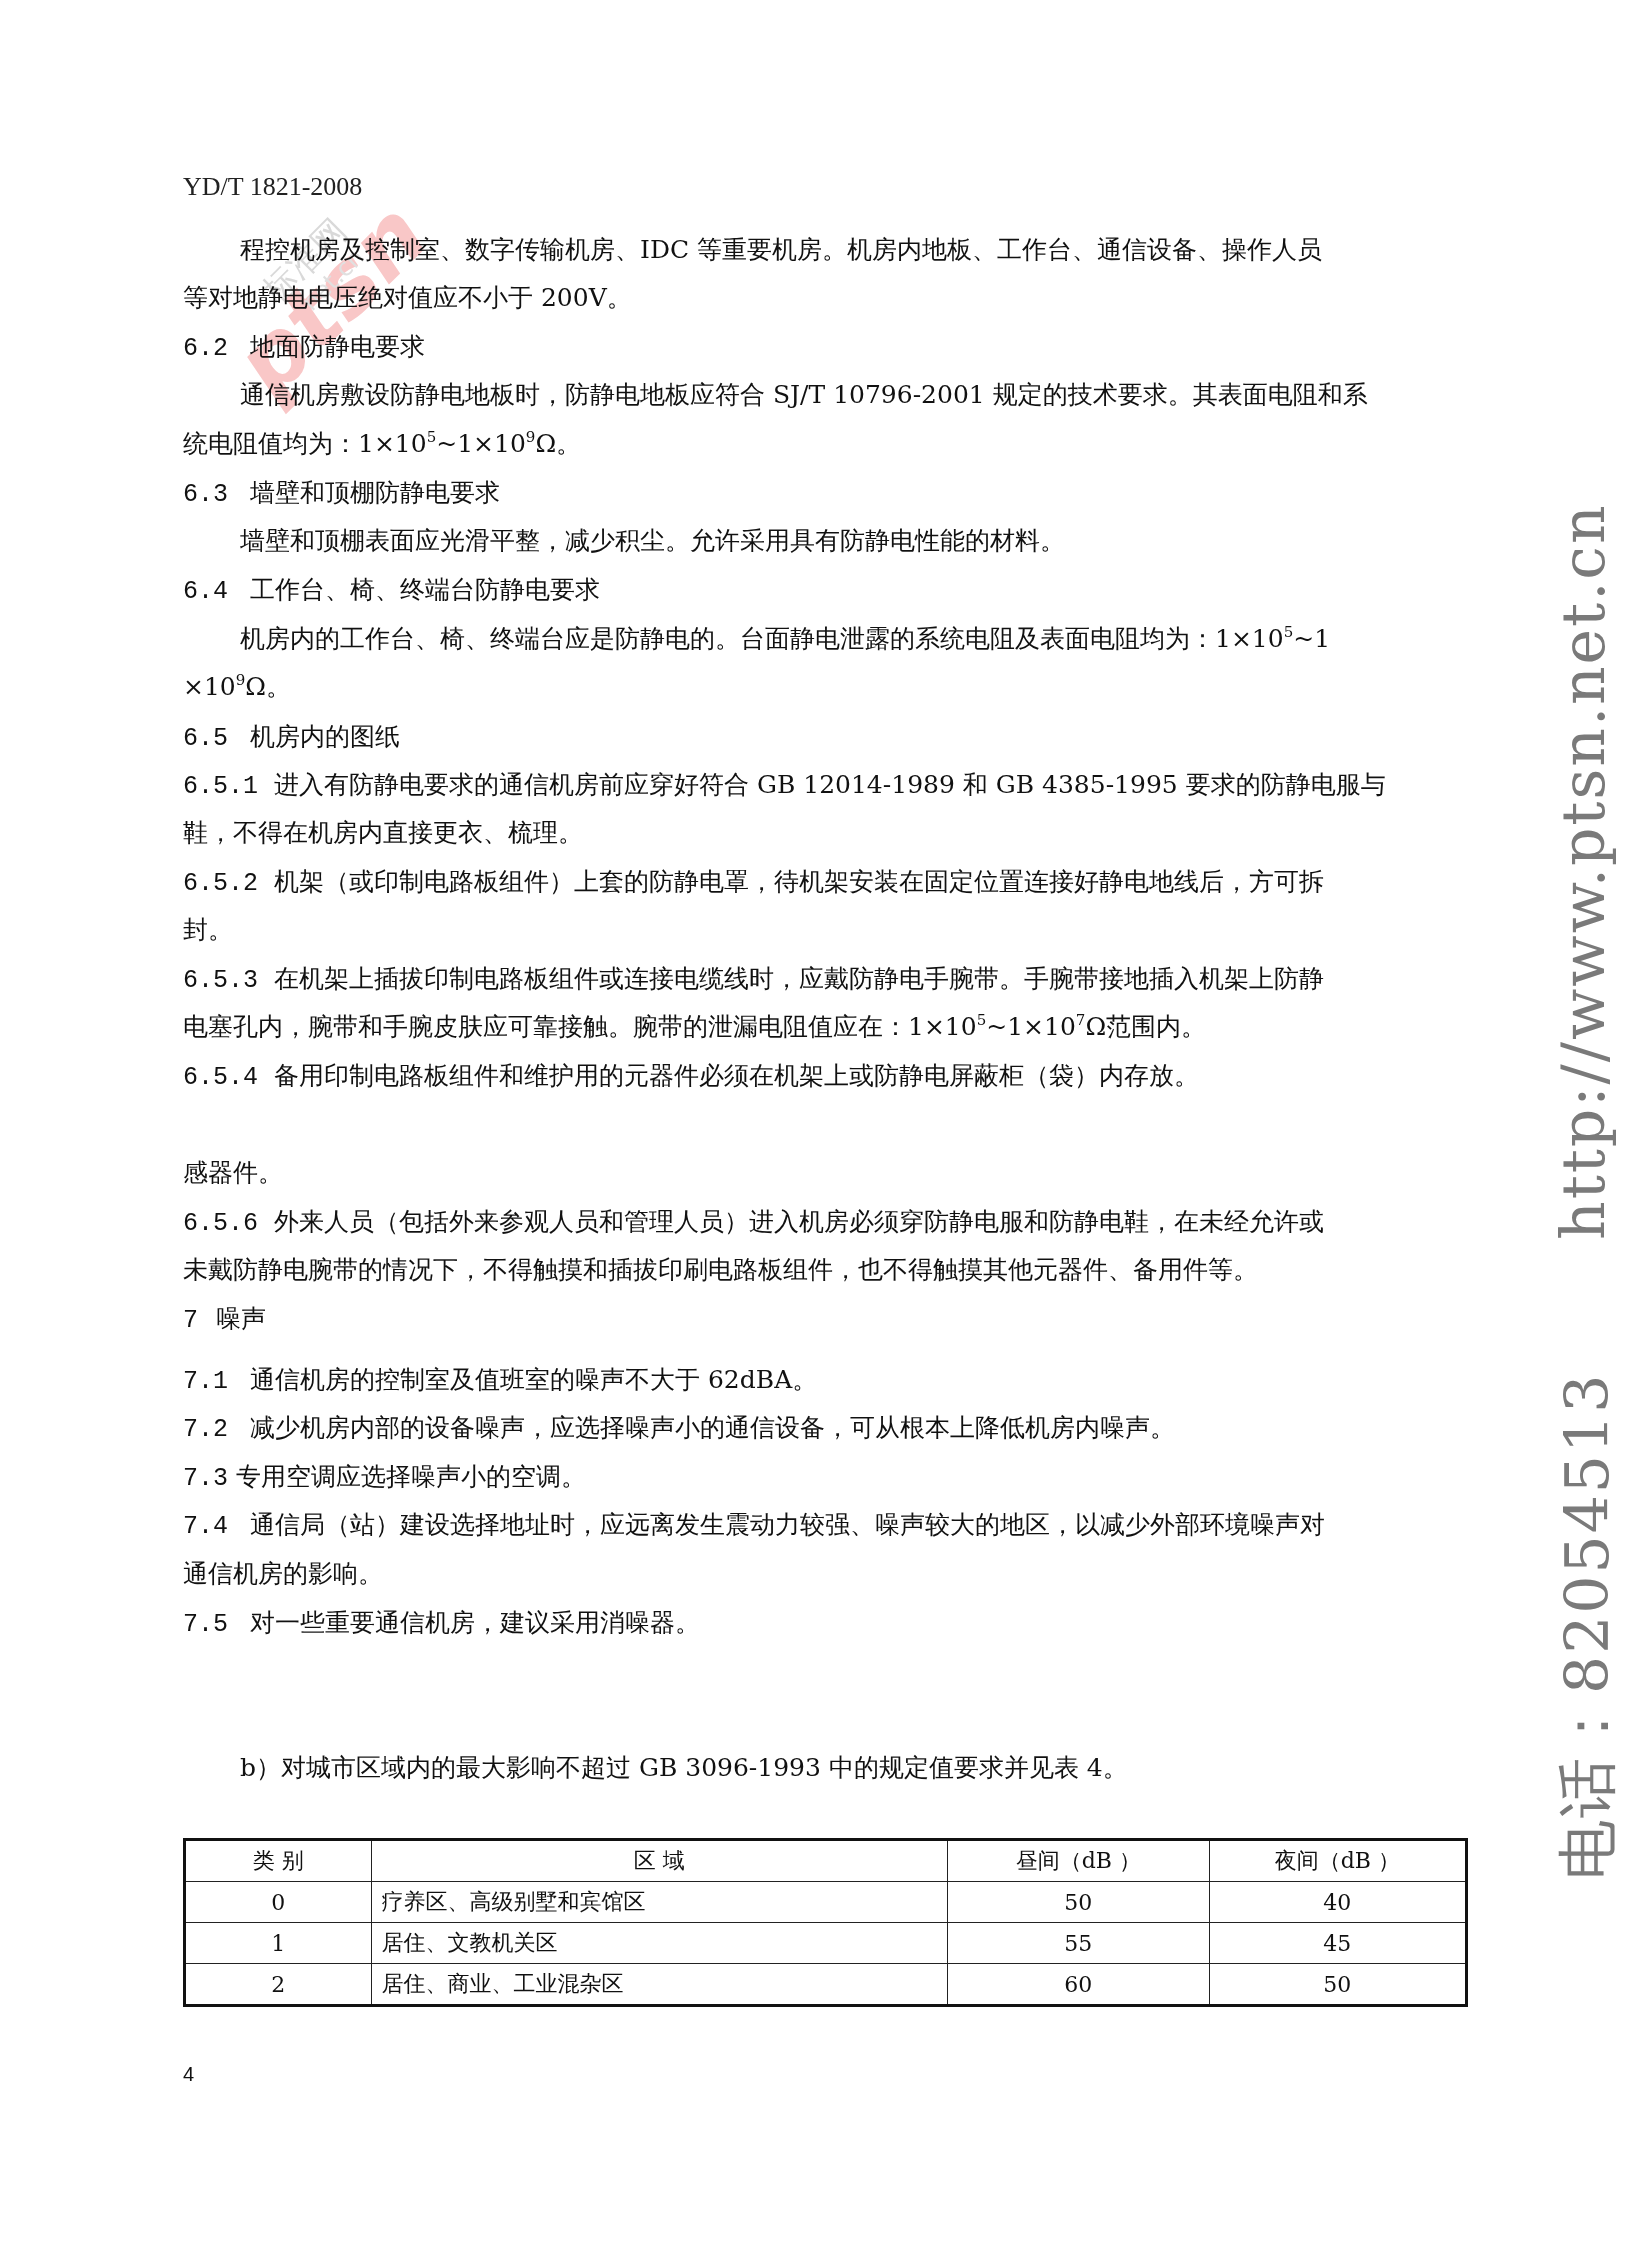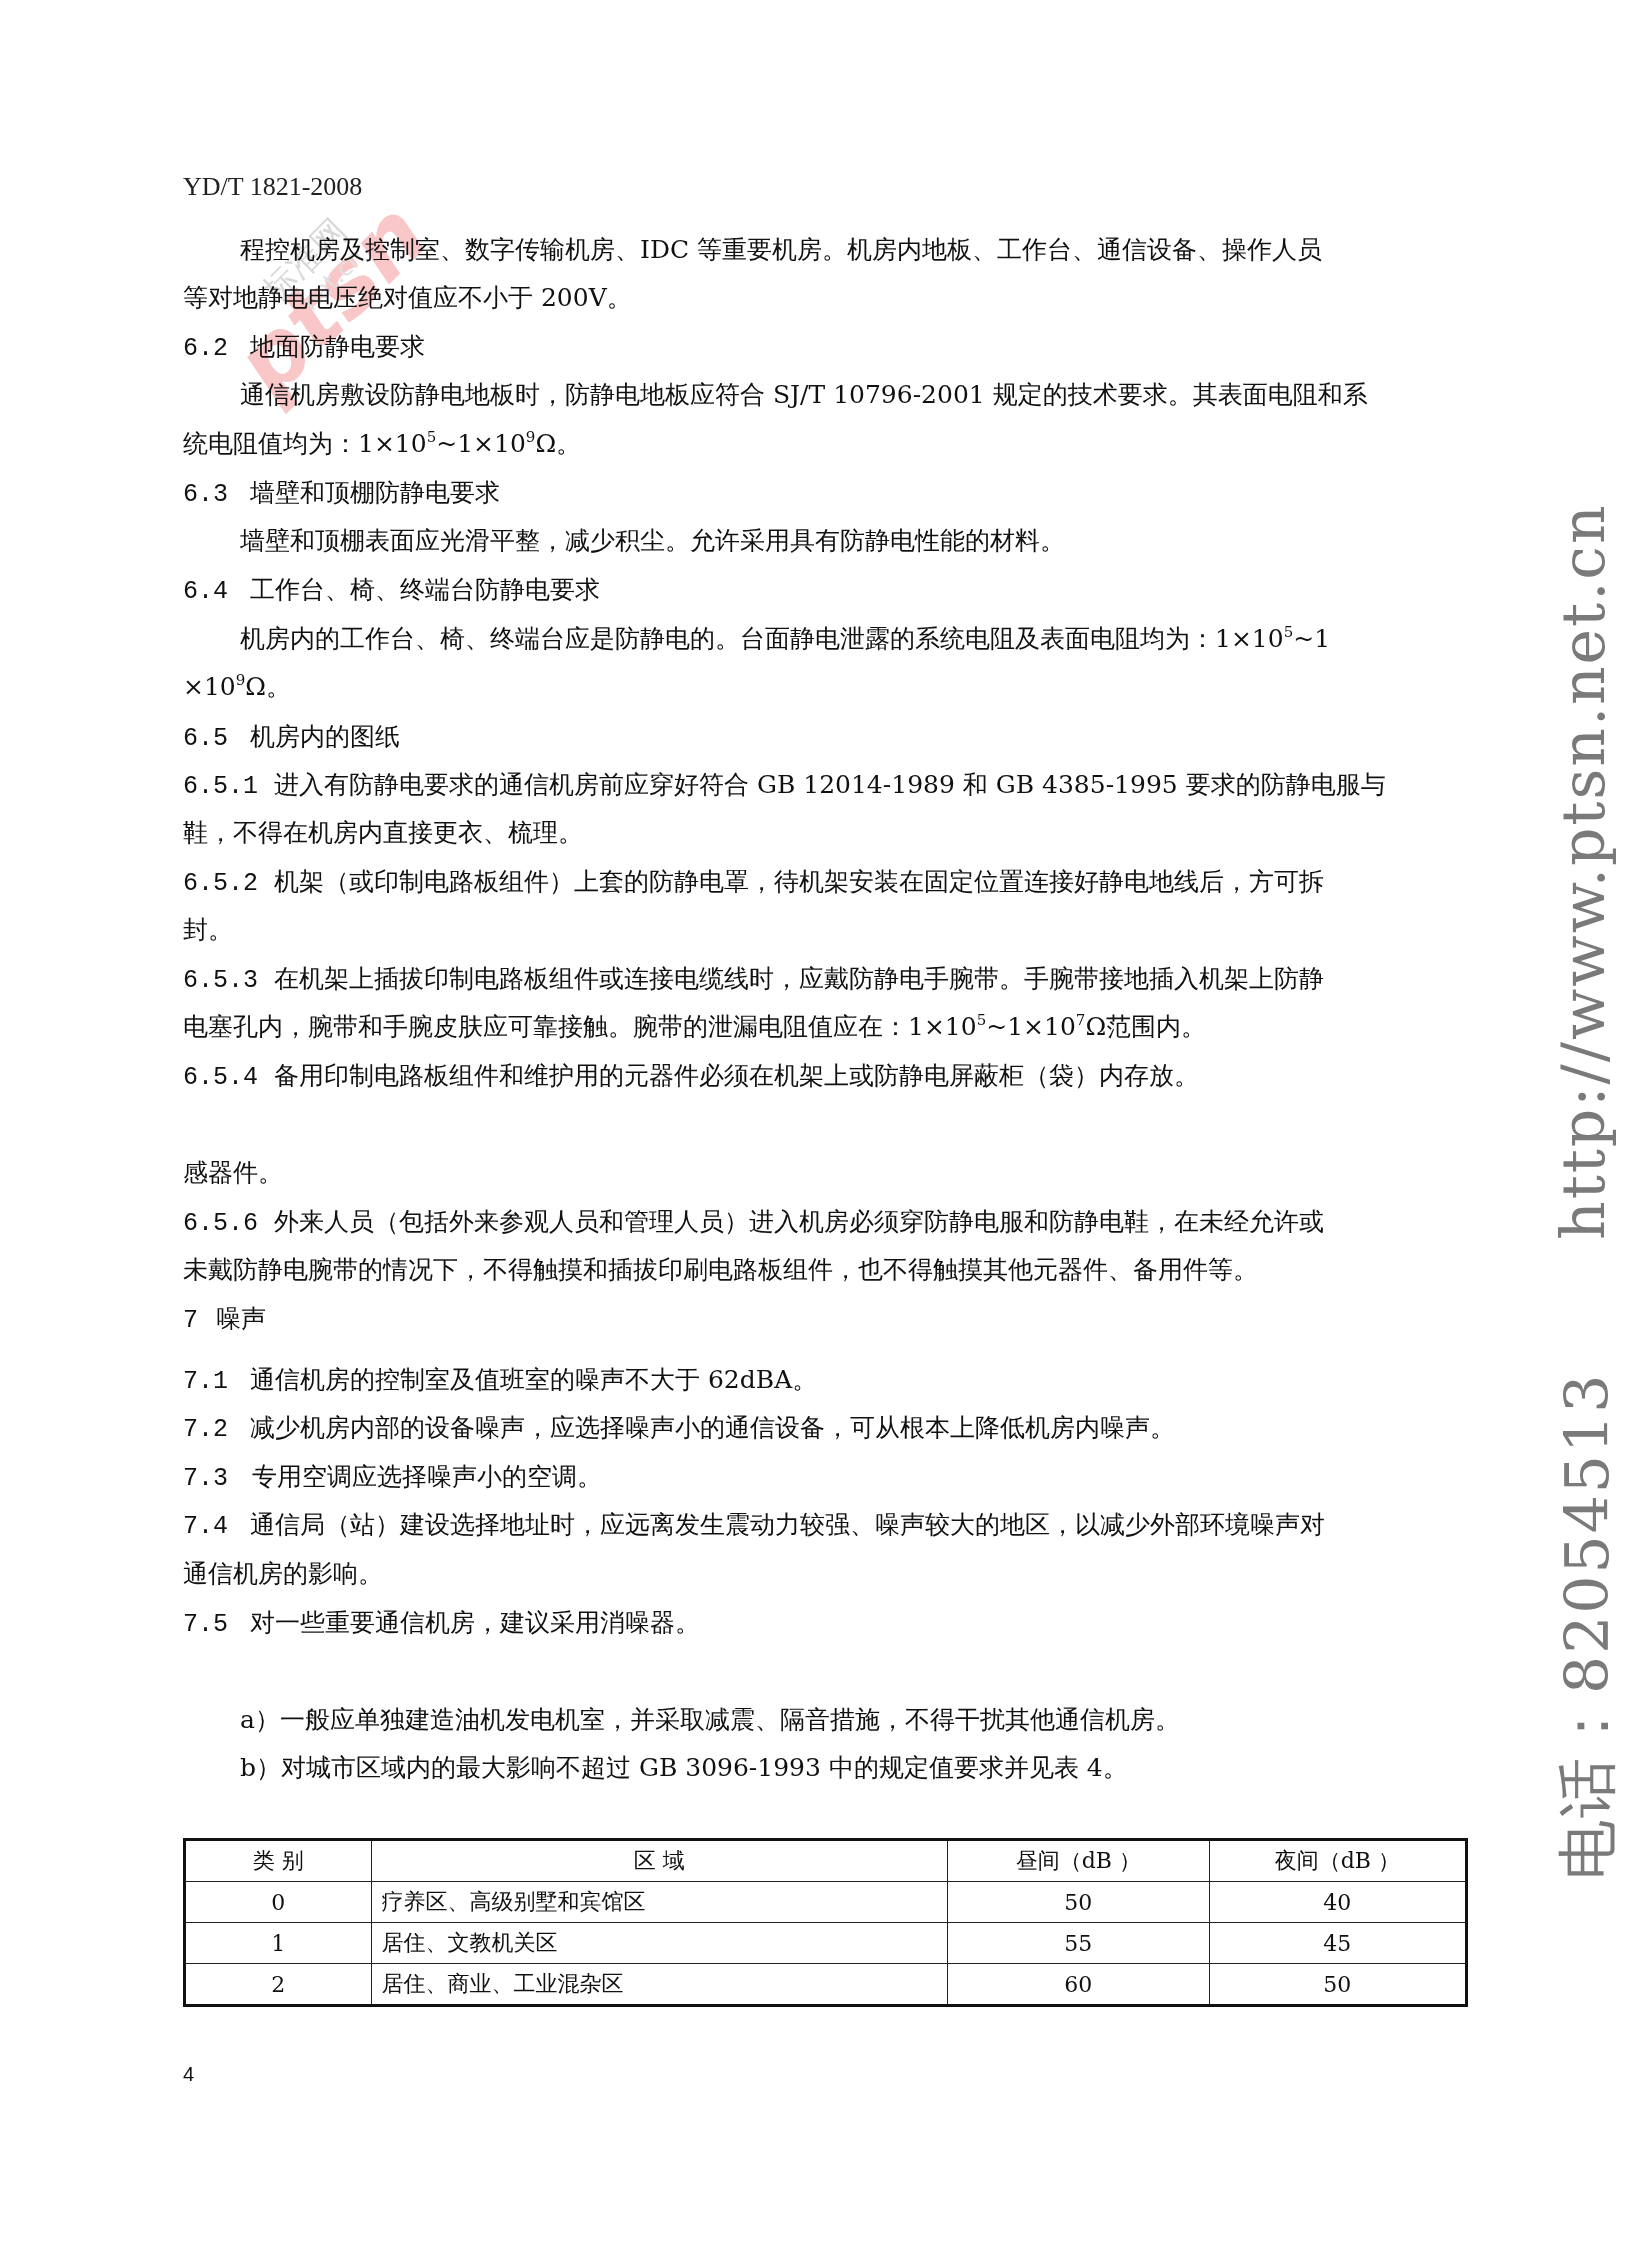--- a/index.html
+++ b/index.html
@@ -107,30 +107,29 @@
     <span class="num" style="margin-right:18px">7</span><span>噪声</span>
   </div>
 
   <div class="line" style="top:1363px">
     <span class="num">7.1</span><span>通信机房的控制室及值班室的噪声不大于 62dBA。</span>
   </div>
   <div class="line" style="top:1411px">
     <span class="num">7.2</span><span>减少机房内部的设备噪声，应选择噪声小的通信设备，可从根本上降低机房内噪声。</span>
   </div>
   <div class="line" style="top:1460px">
-    <span class="num" style="margin-right:24px">7.3</span><span>专用空调应选择噪声小的空调。</span>
+    <span class="num" style="margin-right:8px">7.3</span><span>专用空调应选择噪声小的空调。</span>
   </div>
   <div class="line" style="top:1508px">
     <span class="num">7.4</span><span>通信局（站）建设选择地址时，应远离发生震动力较强、噪声较大的地区，以减少外部环境噪声对</span>
   </div>
   <div class="line" style="top:1557px">通信机房的影响。</div>
   <div class="line" style="top:1606px">
     <span class="num">7.5</span><span>对一些重要通信机房，建议采用消噪器。</span>
   </div>
-  <div class="line indent-b" style="top:1703px">a）一般应单独建造油机发电机室，并采取减震、隔音措施，不得干扰其他通信机房。</div>
   <div class="line indent-b" style="top:1751px">b）对城市区域内的最大影响不超过 GB 3096-1993 中的规定值要求并见表 4。</div>
 
 
   <table class="noise">
     <colgroup>
       <col style="width:187px">
         <col style="width:578px">
         <col style="width:262px">
         <col style="width:258px">
     </colgroup>

